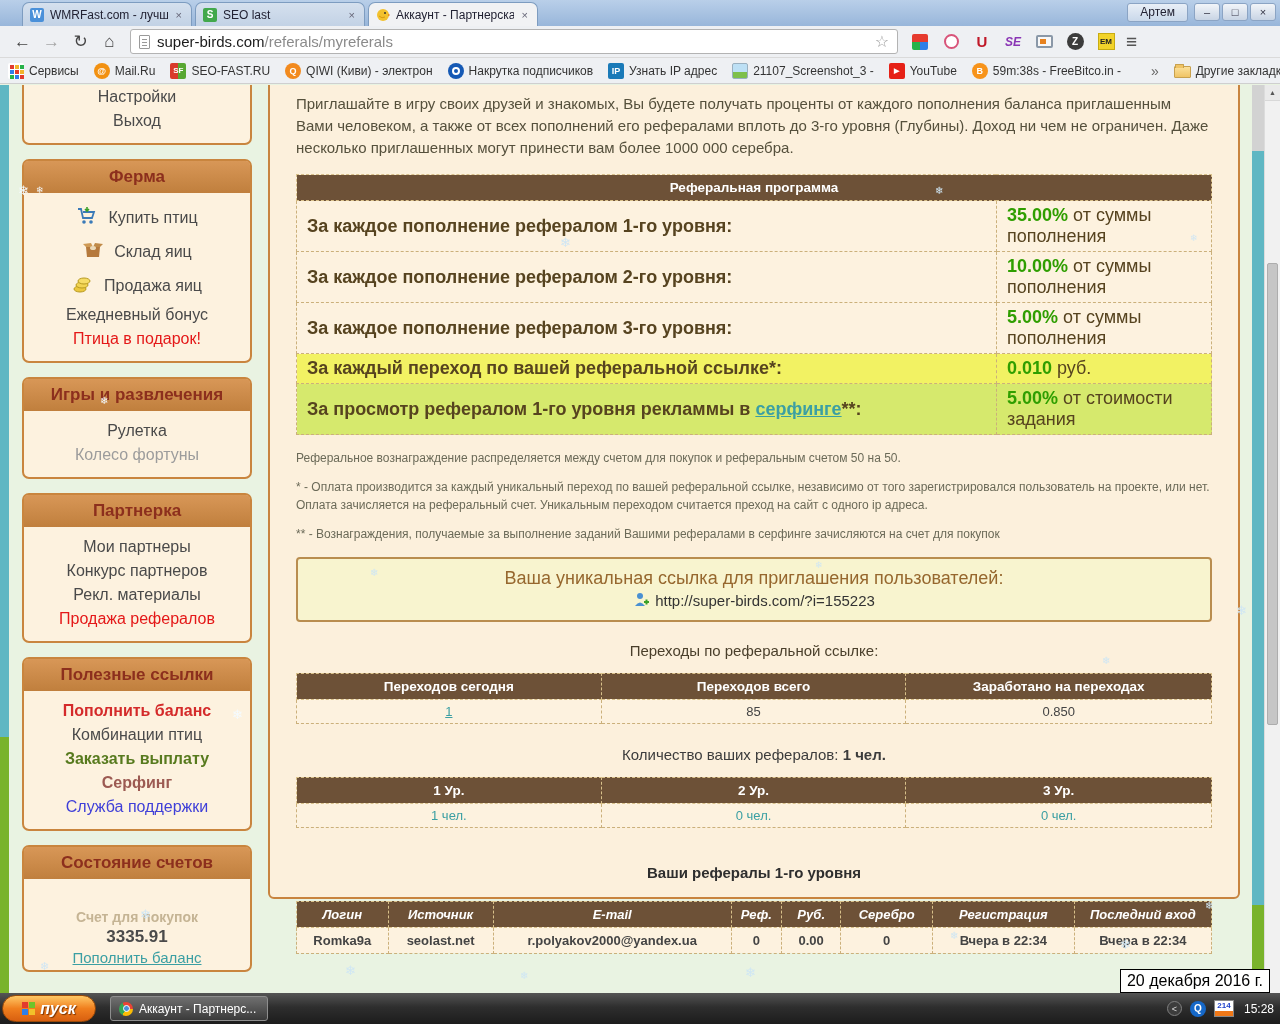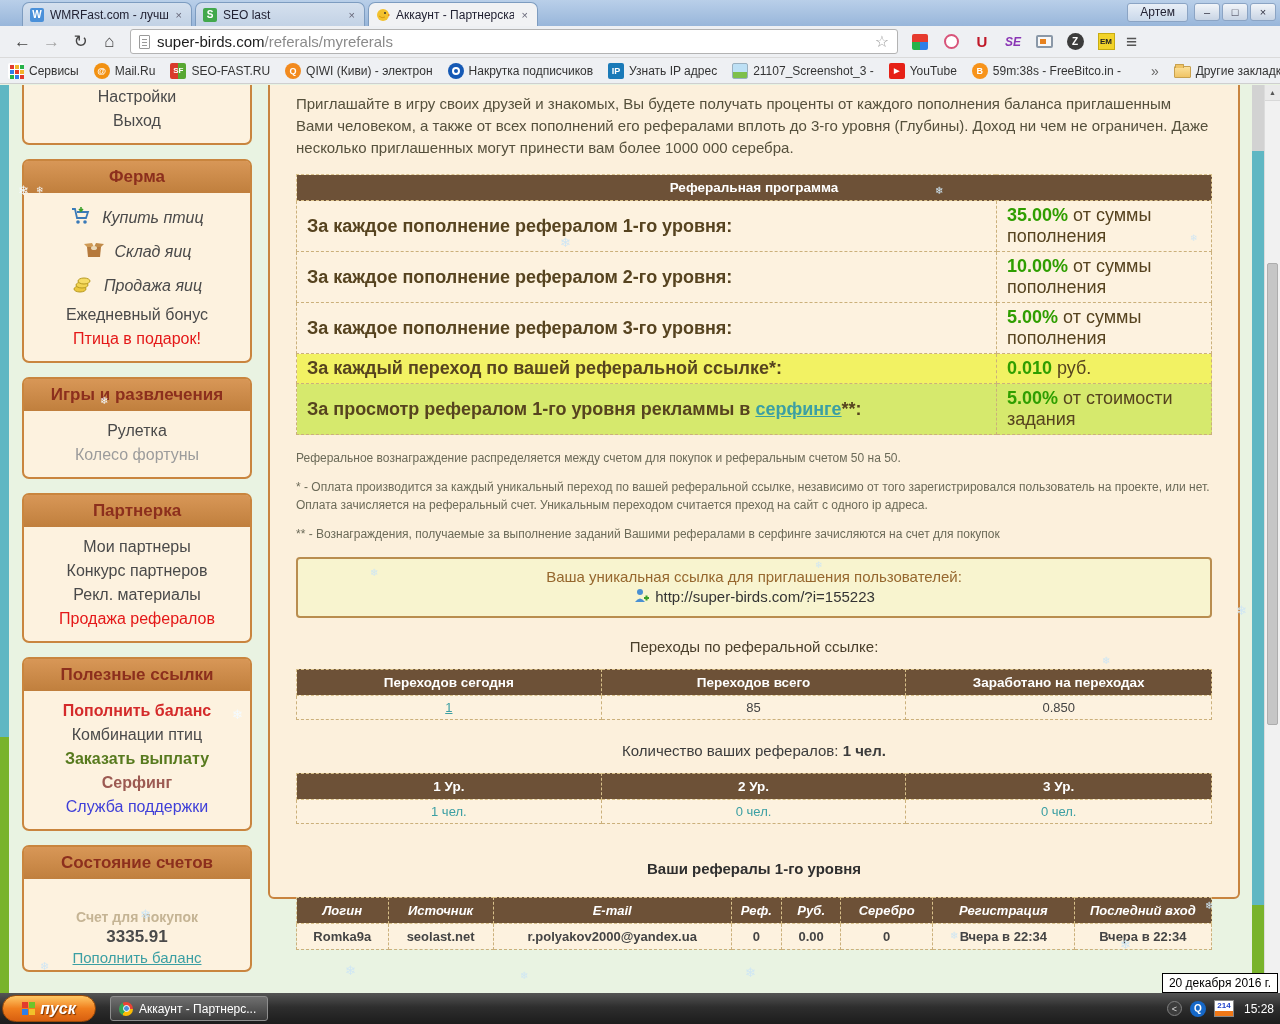--- a/index.html
+++ b/index.html
@@ -98,21 +98,21 @@
   .sbox-head { background:linear-gradient(#d89757,#c07f3d); color:#8c2f1d; font-weight:bold;
     font-size:17px; padding:6px 0; border-radius:4px 4px 0 0; position:relative; }
   .sbox-body { padding:8px 0 10px; font-size:16px; color:#4a4a4a; }
   .s-item { display:block; padding:3px 0; color:#4a4a4a; text-decoration:none; }
   .s-item.red { color:#e41818; }
   .s-item.muted { color:#9c9c9c; }
   .s-item.crimson { color:#d42a2a; font-weight:bold; }
   .s-item.greenb { color:#577a1e; font-weight:bold; }
   .s-item.maroonb { color:#9c5a52; font-weight:bold; }
   .s-item.bluelink { color:#3f3fd8; }
-  .farm-item { display:flex; align-items:center; justify-content:center; gap:10px; padding:5px 0;font-style:italic; }
+  .farm-item { display:flex; align-items:center; justify-content:center; gap:10px; padding:5px 0; }
   .acct-label { color:#c5b494; font-weight:bold; font-size:14px; display:block; margin-top:22px; }
   .acct-value { color:#4a4a4a; font-weight:bold; font-size:17px; display:block; margin-top:2px; }
   .acct-link { color:#3b9fa3; font-size:15px; display:block; margin-top:2px; text-decoration:underline; }
   
   .main-panel { position:absolute; left:268px; top:-10px; width:972px; height:824px;
     background:#fcf0dc; border:2px solid #c8843f; border-radius:6px; padding:16px 26px 0; }
   .intro { font-size:15px; color:#55503c; line-height:1.45; }
   table.rt { width:100%; border-collapse:collapse; margin-top:16px; }
   .rt th { background:#6d5137; color:#fff; font-size:13.5px; font-weight:bold; padding:5px 4px;
     border:1px dashed #d8c08a; }
@@ -121,21 +121,21 @@
   .rt td.lbl { font-weight:bold; width:76.5%; }
   .rt td.val { }
   .rt tr.hl-yellow td { background:#f2f263; }
   .rt tr.hl-green td { background:#d6e96d; }
   .green-num { color:#2f9e00; font-weight:bold; }
   .teal-link { color:#3b9fa3; text-decoration:underline; }
   .notes { margin-top:14px; font-size:12px; color:#6b6a58; line-height:1.55; }
   .notes p { margin-bottom:10px; }
   .link-box { margin-top:13px; background:#f8f4cf; border:2px solid #b98d4f; border-radius:4px;
     text-align:center; padding:9px 0 10px; }
-  .link-box-title { color:#96672e; font-size:15px; }
+  .link-box-title { color:#96672e; font-size:18px; }
   .link-box-url { color:#333; font-size:15px; margin-top:3px; display:flex; align-items:center;
     justify-content:center; gap:6px; }
   .center-head { text-align:center; font-size:15px; color:#4a3f2b; margin-top:20px; }
   table.ct { width:100%; border-collapse:collapse; margin-top:14px; text-align:center; }
   table.ct th { background:#6d5137; color:#fff; font-size:13.5px; padding:5px 4px;
     border:1px dashed #d8c08a; }
   table.ct td { background:#fdf2df; font-size:13px; color:#444; padding:4px; height:24px;
     border:1px dashed #cbb07b; }
   .count-line { text-align:center; font-size:15px; color:#3c3c3c; margin-top:22px; }
   .count-line b { font-weight:bold; }
@@ -169,22 +169,22 @@
     border:1.5px solid #fff; border-radius:50%; }
   .tray { position:absolute; right:6px; top:0; height:31px; display:flex; align-items:center; gap:8px; }
   .tray-chevron { width:15px; height:15px; border-radius:50%; background:#3c3c3c; border:1px solid #808080;
     color:#ddd; font-size:9px; display:flex; align-items:center; justify-content:center; }
   .qip { width:16px; height:16px; border-radius:50%; background:#1668c8; color:#fff; font-size:10px;
     font-weight:bold; display:flex; align-items:center; justify-content:center; }
   .badge214 { width:20px; height:17px; background:#fff; border:1px solid #888; font-size:8px;
     font-weight:bold; color:#2244cc; text-align:center; line-height:10px; }
   .badge214 i { display:block; height:5px; background:#f07818; }
   .tray-time { color:#fff; font-size:12px; margin-left:2px; }
-  .tooltip { position:absolute; right:2px; bottom:31px; background:#fffffe; border:1px solid #000;
-    padding:2px 6px; font-size:12px; color:#000; white-space:nowrap; }
+  .tooltip { position:absolute; right:10px; bottom:31px; background:#fffffe; border:1px solid #000;
+    padding:2px 6px; font-size:16px; color:#000; white-space:nowrap; }
 </style>
 </head>
 <body>
 
 <div class="tabstrip">
   <div class="tab">
     <span class="fav" style="background:#4a90d9">W</span>
     <span class="tab-title">WMRFast.com - лучшее мес</span>
     <span class="tab-close">×</span>
   </div>

